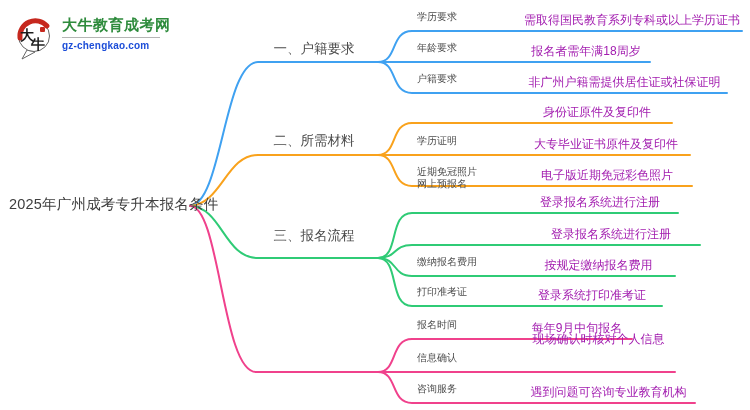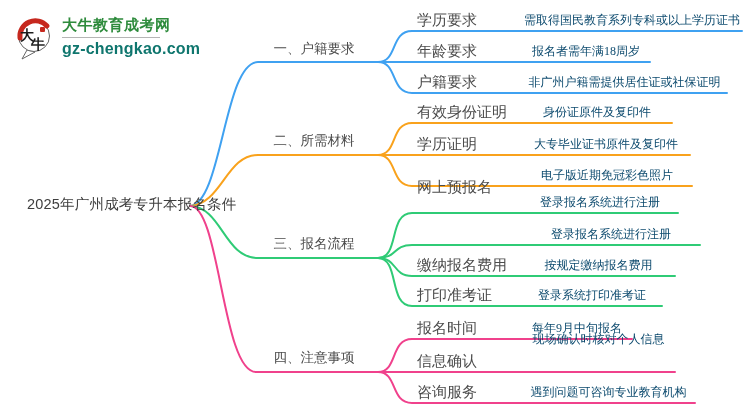--- a/index.html
+++ b/index.html
@@ -5,28 +5,28 @@
   html,body{margin:0;padding:0;background:#fff;}
   .stage{
     position:relative;width:750px;height:410px;background:#ffffff;overflow:hidden;
     font-family:"Liberation Sans","DejaVu Sans",sans-serif;color:#4a4a4a;
   }
   svg.links{position:absolute;left:0;top:0;}
   svg.links path{fill:none;stroke-width:2;stroke-linecap:round;}
   .txt{position:absolute;white-space:nowrap;line-height:1.2;}
   .root-topic{font-size:14.5px;color:#3e3e3e;font-weight:500;letter-spacing:0.2px;}
   .branch-label{font-size:13.5px;width:128px;left:250px;text-align:center;color:#4a4a4a;}
-  .leaf-label{font-size:15px;left:417px;color:#4c4c4c;}
-  .leaf-desc{font-size:12px;left:522px;text-align:center;color:#0c4a6e;font-family:Liberation Serif, serif;}
+  .leaf-label{font-size:10px;left:417px;color:#4c4c4c;}
+  .leaf-desc{font-size:12px;left:522px;text-align:center;color:#a21caf;}
   
   .logo{position:absolute;left:14px;top:13px;display:flex;align-items:flex-start;cursor:pointer;}
   .logo-texts{margin-left:6px;padding-top:3px;}
   .site-name{font-size:15px;font-weight:bold;color:#2e8b3c;letter-spacing:0.5px;}
   .logo-divider{height:1px;background:#b5b5b5;width:98px;margin:2px 0 2px 0;}
-  .site-url{font-size:16px;font-weight:bold;color:#0f766e;letter-spacing:0.2px;}
+  .site-url{font-size:10px;font-weight:bold;color:#1d4ed8;letter-spacing:0.2px;}
 </style>
 </head>
 <body>
 
 <div class="stage">
 
   <svg class="links" width="750" height="410">
 
     <path d="M190,206 C222,204 224,62 258,62 L650,62" stroke="#3FA1F1"></path>
     <path d="M378,62 C398,62 390,31 412,31 L742,31" stroke="#3FA1F1"></path>
@@ -56,38 +56,37 @@
       <text x="6" y="27" font-size="14" font-weight="bold" fill="#1c1c1c" font-family="'Liberation Sans','DejaVu Sans',sans-serif">大</text>
       <text x="17" y="36" font-size="14" font-weight="bold" fill="#1c1c1c" font-family="'Liberation Sans','DejaVu Sans',sans-serif">牛</text>
     </svg>
     <div class="logo-texts">
       <div class="site-name">大牛教育成考网</div>
       <div class="logo-divider"></div>
       <div class="site-url">gz-chengkao.com</div>
     </div>
   </div>
 
-  <div class="txt root-topic" style="left:27px;top:196px;">2025年广州成考专升本报名条件</div>
+  <div class="txt root-topic" style="left:9px;top:196px;">2025年广州成考专升本报名条件</div>
 
   <div class="txt branch-label" style="top:41px;">一、户籍要求</div>
   <div class="txt branch-label" style="top:133px;">二、所需材料</div>
-  <div class="txt branch-label" style="top:236px;">三、报名流程</div>
-  <div class="txt branch-label" style="top:350px;">四、注意事项</div>
+  <div class="txt branch-label" style="top:228px;">三、报名流程</div>
 
   <div class="txt leaf-label" style="top:11px;">学历要求</div>
   <div class="txt leaf-desc" style="top:13px;width:220px;">需取得国民教育系列专科或以上学历证书</div>
   <div class="txt leaf-label" style="top:42px;">年龄要求</div>
   <div class="txt leaf-desc" style="top:44px;width:128px;">报名者需年满18周岁</div>
   <div class="txt leaf-label" style="top:73px;">户籍要求</div>
   <div class="txt leaf-desc" style="top:75px;width:205px;">非广州户籍需提供居住证或社保证明</div>
 
-  <div class="txt leaf-label" style="top:103px;">有效身份证明</div>
   <div class="txt leaf-desc" style="top:105px;width:150px;">身份证原件及复印件</div>
   <div class="txt leaf-label" style="top:135px;">学历证明</div>
   <div class="txt leaf-desc" style="top:137px;width:168px;">大专毕业证书原件及复印件</div>
+  <div class="txt leaf-label" style="top:166px;">近期免冠照片</div>
   <div class="txt leaf-desc" style="top:168px;width:170px;">电子版近期免冠彩色照片</div>
 
   <div class="txt leaf-label" style="top:178px;">网上预报名</div>
   <div class="txt leaf-desc" style="top:195px;width:156px;">登录报名系统进行注册</div>
   <div class="txt leaf-desc" style="top:227px;width:178px;">登录报名系统进行注册</div>
   <div class="txt leaf-label" style="top:256px;">缴纳报名费用</div>
   <div class="txt leaf-desc" style="top:258px;width:153px;">按规定缴纳报名费用</div>
   <div class="txt leaf-label" style="top:286px;">打印准考证</div>
   <div class="txt leaf-desc" style="top:288px;width:140px;">登录系统打印准考证</div>
 

